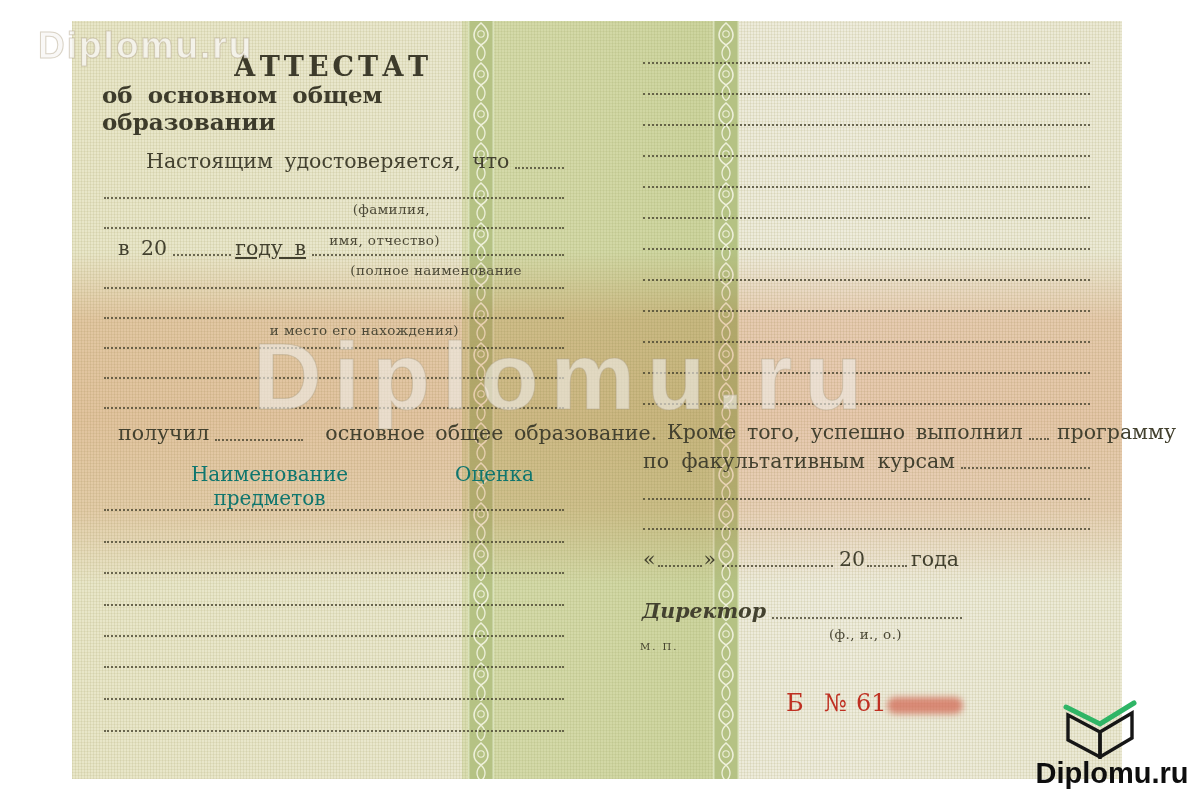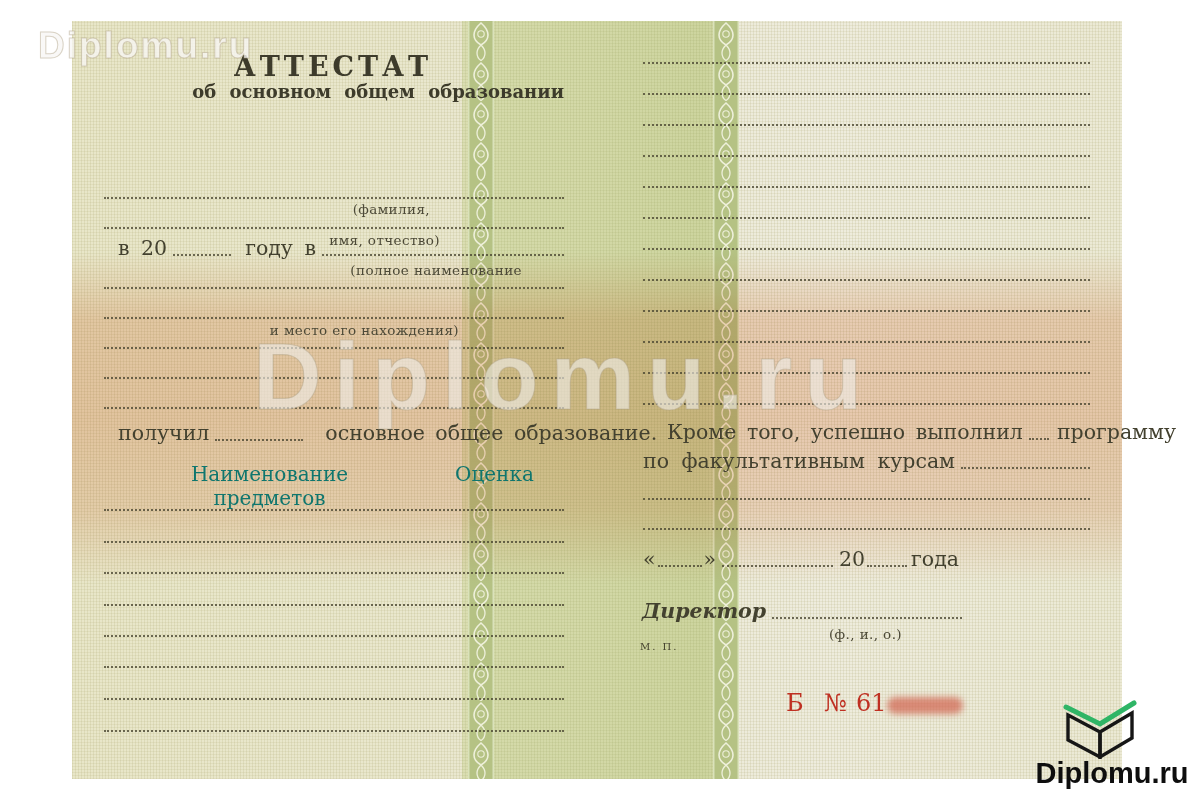--- a/index.html
+++ b/index.html
@@ -36,22 +36,22 @@
   .lcol{left:32px;width:460px;}
   .rcol{left:571px;width:447px;}
   .row{position:absolute;display:flex;align-items:flex-end;}
   .dots{flex:1 1 auto;border-bottom:2px dotted rgba(72,68,48,.78);margin:0 0 4px 6px;}
   .dots-fixed{flex:0 0 auto;border-bottom:2px dotted rgba(72,68,48,.78);margin:0 0 4px 6px;}
   .txt{white-space:nowrap;}
   .small-label{position:absolute;font-size:13.5px;color:#4c4937;text-align:right;letter-spacing:.4px;}
 
   .title1{position:absolute;left:30px;width:462px;top:30px;text-align:center;
           font-size:27px;font-weight:bold;letter-spacing:4px;color:#3d3b2b;}
-  .title2{position:absolute;left:30px;width:462px;top:60px;text-align:right;
-          font-size:18px;font-weight:bold;word-spacing:7px;color:#3d3b2b;}
+  .title2{position:absolute;left:30px;width:462px;top:60px;text-align:left;
+          font-size:23px;font-weight:bold;word-spacing:7px;color:#3d3b2b;}
   .body20{font-size:20.5px;word-spacing:5px;color:#43412f;}
   .hdr20{font-size:20px;color:#0f766e;}
 
   .serial{position:absolute;top:668px;height:26px;font-size:24px;color:#bf3022;}
   .serial span{position:absolute;top:0;}
   .blur-blob{position:absolute;left:815px;top:676px;width:76px;height:17px;border-radius:9px;
              background:rgba(209,105,86,.75);filter:blur(3px);}
 
   
   .wm{position:absolute;font-family:"Liberation Sans", sans-serif;font-weight:bold;
@@ -102,31 +102,35 @@
       <rect width="26" height="758" fill="url(#ornB)"></rect>
       <rect x="0" width="1.5" height="758" fill="rgba(244,246,222,.6)"></rect>
       <rect x="24.5" width="1.5" height="758" fill="rgba(244,246,222,.6)"></rect>
     </svg>
 
     <div class="pink"></div>
 
     <div class="title1">АТТЕСТАТ</div>
     <div class="title2">об основном общем образовании</div>
 
+    <div class="row lcol body20" style="top:126px;height:26px;">
+      <span class="txt" style="padding-left:42px;">Настоящим удостоверяется, что</span>
+      <span class="dots"></span>
+    </div>
 
     <div class="dline lcol" style="top:176px;"></div>
     <div class="small-label" style="left:158px;width:200px;top:180px;">(фамилия,</div>
 
     <div class="dline lcol" style="top:206px;"></div>
     <div class="small-label" style="left:168px;width:200px;top:211px;">имя, отчество)</div>
 
     <div class="row lcol body20" style="top:213px;height:26px;align-items:flex-end;">
       <span class="txt" style="padding-left:14px;">в 20</span>
       <span class="dots-fixed" style="width:58px;"></span>
-      <span class="txt" style="margin-left:14px;">году в</span>
+      <span class="txt" style="margin-left:4px;text-decoration:underline;">году в</span>
       <span class="dots"></span>
     </div>
     <div class="small-label" style="left:230px;width:220px;top:241px;">(полное наименование</div>
 
     <div class="dline lcol" style="top:266px;"></div>
 
     <div class="dline lcol" style="top:296px;"></div>
     <div class="small-label" style="left:147px;width:240px;top:301px;">и место его нахождения)</div>
 
     <div class="dline lcol" style="top:326px;"></div>

